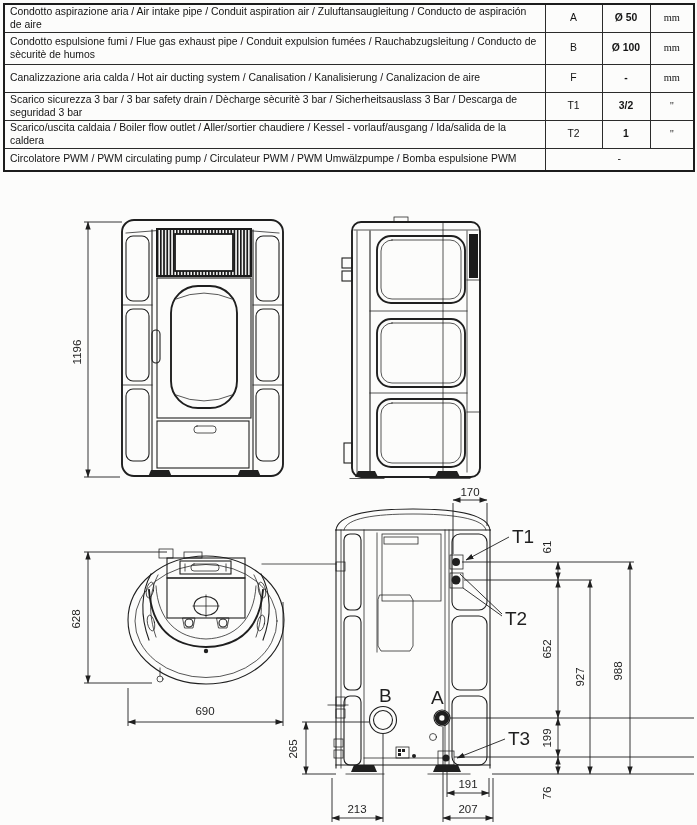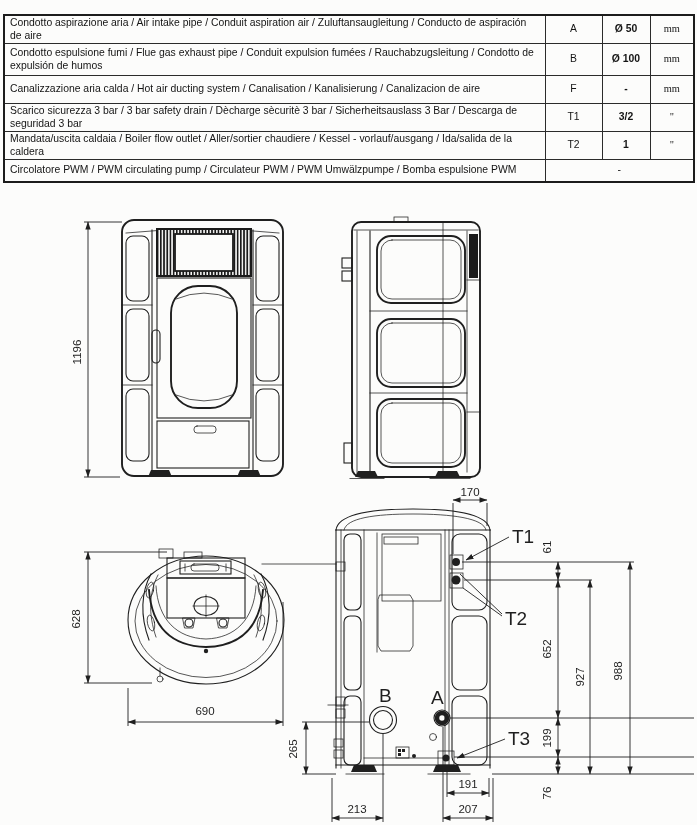--- a/index.html
+++ b/index.html
@@ -2,21 +2,21 @@
 <html><head>
 <meta charset="utf-8">
 <style>
   html,body{margin:0;padding:0;}
   body{
     width:697px;height:825px;position:relative;overflow:hidden;
     background:#fcfcfb;color:#1a1a1a;
     font-family:"Liberation Sans",sans-serif;
   }
   table.spec{
-    position:absolute;top:14px;left:3px;width:690px;
+    position:absolute;top:3px;left:3px;width:690px;
     border-collapse:collapse;table-layout:fixed;
     border:2px solid #1c1c1c;
     padding-left:12px;
   }
   table.spec td{
     border:1px solid #2b2b2b;
     padding:1px 5px;
     font-size:10.4px;line-height:12.5px;color:#141414;
     vertical-align:middle;
   }
@@ -52,39 +52,39 @@
       <col class="c-unit">
     </colgroup>
   <tbody>
     <tr class="r1">
       <td class="desc">Condotto aspirazione aria / Air intake pipe / Conduit aspiration air / Zuluftansaugleitung / Conducto de aspiración de aire</td>
       <td class="code">A</td>
       <td class="val">Ø 50</td>
       <td class="unit">mm</td>
     </tr>
     <tr class="r2">
-      <td class="desc">Condotto espulsione fumi / Flue gas exhaust pipe / Conduit expulsion fumées / Rauchabzugsleitung / Condotto de expulsión de humos</td>
+      <td class="desc">Condotto espulsione fumi / Flue gas exhaust pipe / Conduit expulsion fumées / Rauchabzugsleitung / Conducto de sècuritè de humos</td>
       <td class="code">B</td>
       <td class="val">Ø 100</td>
       <td class="unit">mm</td>
     </tr>
     <tr class="r3">
       <td class="desc">Canalizzazione aria calda / Hot air ducting system / Canalisation / Kanalisierung / Canalizacion de aire</td>
       <td class="code">F</td>
       <td class="val">-</td>
       <td class="unit">mm</td>
     </tr>
     <tr class="r4">
       <td class="desc">Scarico sicurezza 3 bar / 3 bar safety drain / Dècharge sècuritè 3 bar / Sicherheitsauslass 3 Bar / Descarga de seguridad 3 bar</td>
       <td class="code">T1</td>
       <td class="val">3/2</td>
       <td class="unit">"</td>
     </tr>
     <tr class="r5">
-      <td class="desc">Mandata/uscita caldaia / Boiler flow outlet / Aller/sortier chaudiere / Kessel - vorlauf/ausgang / Ida/salida de la caldera</td>
+      <td class="desc">Scarico/uscita caldaia / Boiler flow outlet / Aller/sortier chaudiere / Kessel - vorlauf/ausgang / Ida/salida de la caldera</td>
       <td class="code">T2</td>
       <td class="val">1</td>
       <td class="unit">"</td>
     </tr>
     <tr class="r7">
       <td class="desc">Circolatore PWM / PWM circulating pump / Circulateur PWM / PWM Umwälzpumpe / Bomba espulsione PWM</td>
       <td class="merged" colspan="3">-</td>
     </tr>
   </tbody>
 </table>

